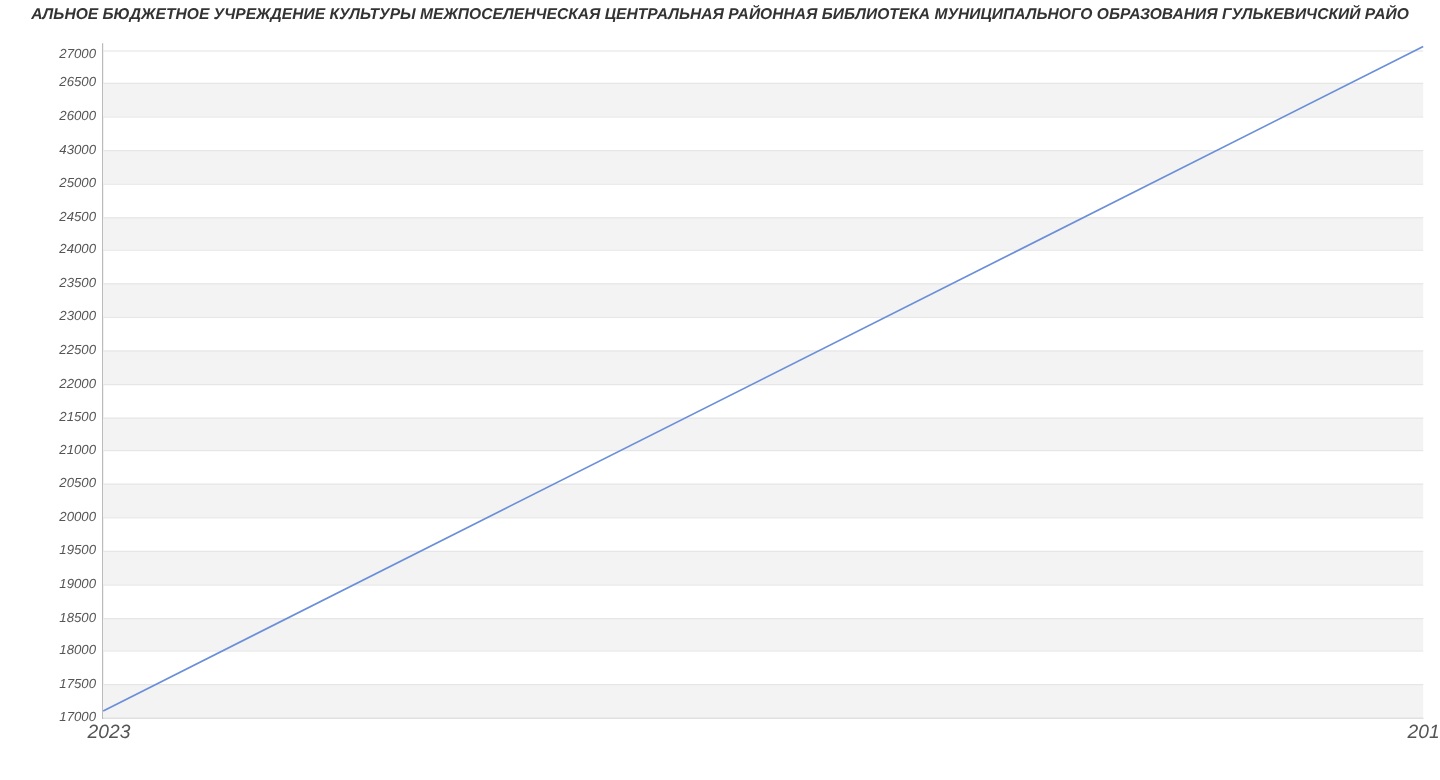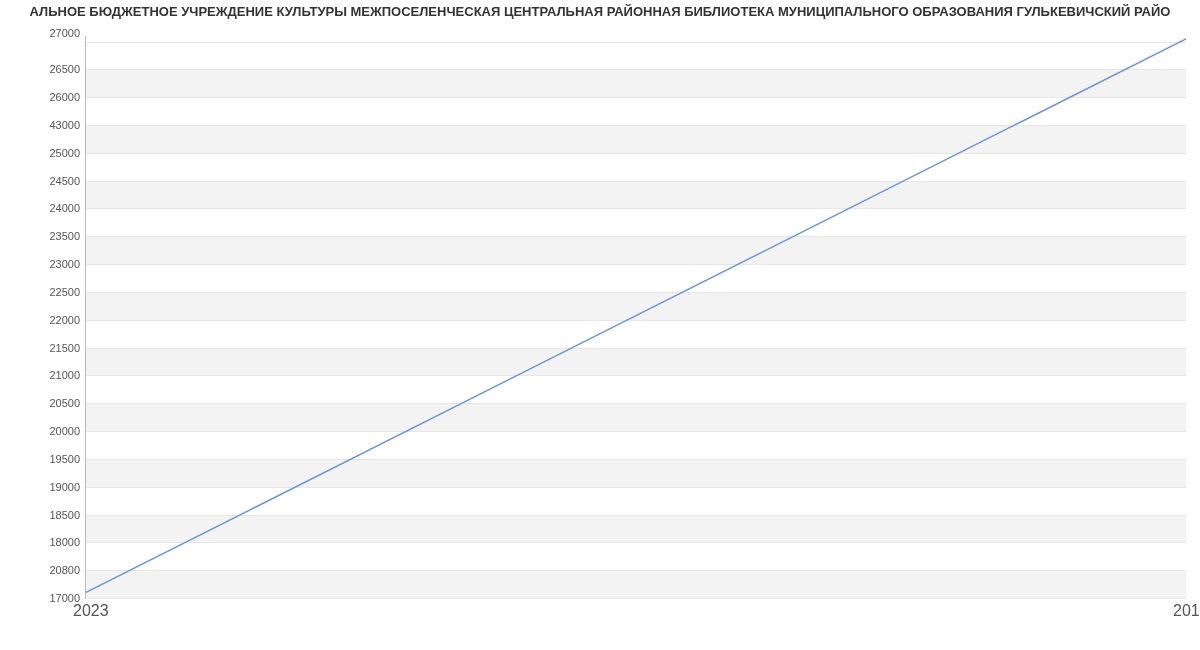--- a/index.html
+++ b/index.html
@@ -8,20 +8,21 @@
     width: 1200px;
     height: 650px;
     background: #ffffff;
     font-family: Arial, Helvetica, sans-serif;
     overflow: hidden;
   }
   .chart-wrap {
     position: relative;
     width: 1200px;
     height: 504px;
+    font-style: italic;
   }
   .title {
     position: absolute;
     top: 4px;
     left: 0;
     width: 1200px;
     text-align: center;
     font-size: 13px;
     font-weight: 600;
     color: #333;
@@ -111,35 +112,35 @@
       <div class="gridline" style="top: 116.851px;"></div>
       <div class="gridline" style="top: 89.0297px;"></div>
       <div class="gridline" style="top: 61.2079px;"></div>
       <div class="gridline" style="top: 33.3861px;"></div>
       <div class="gridline" style="top: 5.56436px;"></div>
       <svg class="line" preserveAspectRatio="none" viewBox="0 0 1100 562">
       <polyline id="series-line" fill="none" stroke-width="1.4" stroke="#6a8fd8" points="0,556.4356435643564 1100,2.782178217821752"></polyline>
     </svg>
   </div>
 <div class="ylabel" style="top: 598px;">17000</div>
-    <div class="ylabel" style="top: 570.178px;">20800</div>
+    <div class="ylabel" style="top: 570.178px;">17500</div>
     <div class="ylabel" style="top: 542.356px;">18000</div>
     <div class="ylabel" style="top: 514.535px;">18500</div>
     <div class="ylabel" style="top: 486.713px;">19000</div>
     <div class="ylabel" style="top: 458.891px;">19500</div>
     <div class="ylabel" style="top: 431.069px;">20000</div>
     <div class="ylabel" style="top: 403.248px;">20500</div>
     <div class="ylabel" style="top: 375.426px;">21000</div>
     <div class="ylabel" style="top: 347.604px;">21500</div>
     <div class="ylabel" style="top: 319.782px;">22000</div>
     <div class="ylabel" style="top: 291.96px;">22500</div>
     <div class="ylabel" style="top: 264.139px;">23000</div>
     <div class="ylabel" style="top: 236.317px; text-align: right;">23500</div>
     <div class="ylabel" style="top: 208.495px;">24000</div>
     <div class="ylabel" style="top: 180.673px;">24500</div>
     <div class="ylabel" style="top: 152.851px;">25000</div>
     <div class="ylabel" style="top: 125.03px;">43000</div>
     <div class="ylabel" style="top: 97.2079px;">26000</div>
     <div class="ylabel" style="top: 69.3861px;">26500</div>
-    <div class="ylabel" style="top: 33px;">27000</div>
+    <div class="ylabel" style="top: 45px;">27000</div>
     <div class="xlabel" style="left: 73px;">2023</div>
     <div class="xlabel" style="left: 1173px;">2017</div>
   </div>
 
 </body></html>

